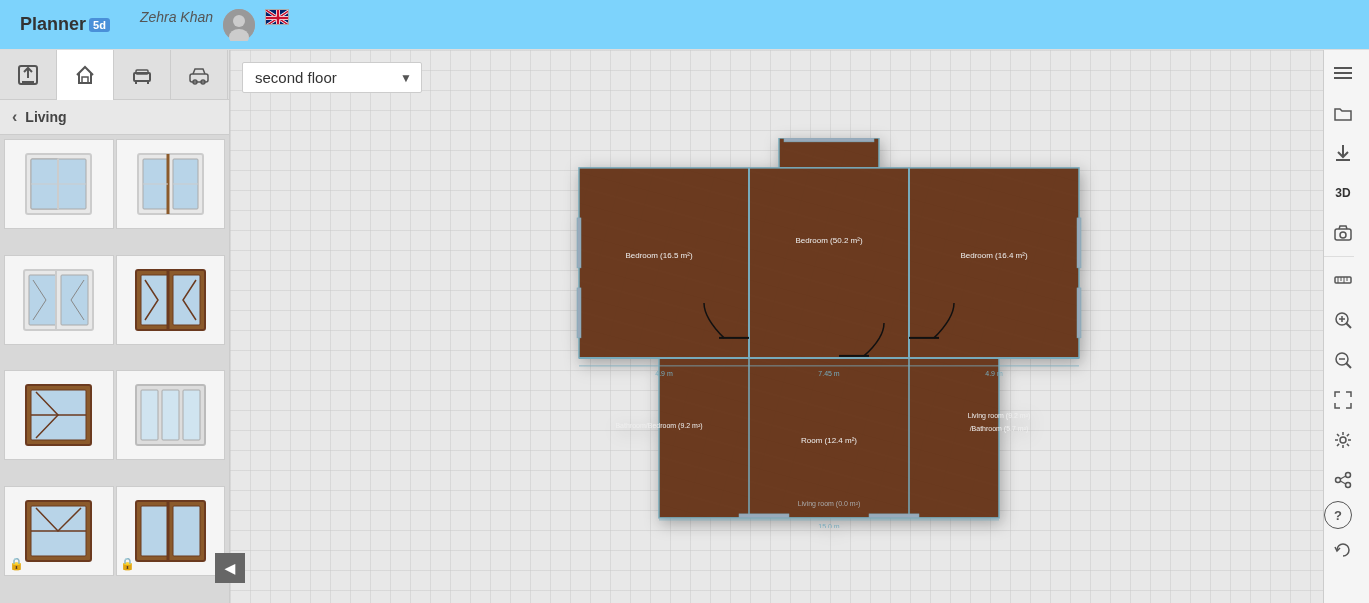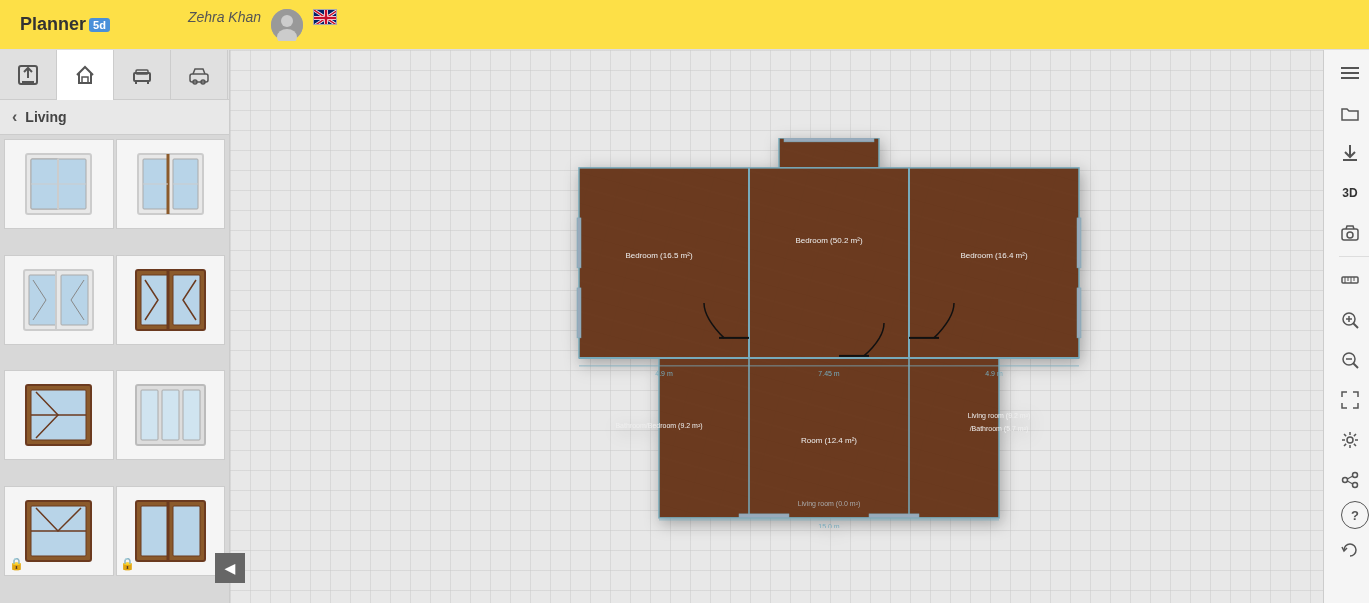--- a/index.html
+++ b/index.html
@@ -1,28 +1,27 @@
 <!DOCTYPE html>
 <html><head>
   <meta charset="utf-8">
   <style>
     * { margin: 0; padding: 0; box-sizing: border-box; }
     body { font-family: Arial, sans-serif; background: #f0f0f0; width: 1369px; height: 603px; overflow: hidden; }
 
     
     .top-nav {
       height: 50px;
-      background: #fde047;
+      background: #7dd3fc;
       display: flex;
       align-items: center;
       padding: 0 20px;
       border-bottom: 1px solid #ddd;
       position: relative;
       z-index: 10;
-      gap: 48px;
     }
     .logo {
       display: flex;
       align-items: center;
       margin-right: 30px;
     }
     .logo-text {
       font-size: 18px;
       font-weight: bold;
       color: #333;
@@ -201,21 +200,21 @@
       transform: translate(-40%, -48%);
     }
 
     
     .right-toolbar {
       width: 46px;
       background: #f5f5f5;
       border-left: 1px solid #ccc;
       display: flex;
       flex-direction: column;
-      align-items: flex-end;
+      align-items: flex-start;
       padding: 4px 0;
       gap: 2px;
       flex-shrink: 0;
     }
     .rt-btn {
       width: 38px;
       height: 38px;
       display: flex;
       align-items: center;
       justify-content: center;
@@ -416,20 +415,30 @@
           <rect x="8" y="10" width="27" height="50" rx="1" fill="#b8d4e8" stroke="#6b3a1f" stroke-width="1"></rect>
           <rect x="40" y="10" width="27" height="50" rx="1" fill="#b8d4e8" stroke="#6b3a1f" stroke-width="1"></rect>
           <line x1="35" y1="5" x2="35" y2="65" stroke="#6b3a1f" stroke-width="3"></line>
         </svg>
       </div>
     </div>
   </div>
 
   <div class="canvas-area">
 
+    <div class="floor-selector">
+      <div class="floor-select-wrapper">
+        <select class="floor-select">
+          <option>first floor</option>
+          <option selected="">second floor</option>
+          <option>third floor</option>
+        </select>
+        <span class="floor-select-arrow">▼</span>
+      </div>
+    </div>
 
     <div class="floor-plan-container">
       <svg class="floor-plan-svg" width="520" height="390" viewBox="0 0 520 390">
         <defs>
           <pattern id="wood" patternUnits="userSpaceOnUse" width="30" height="30" patternTransform="rotate(15)">
             <rect width="30" height="30" fill="#6B3A1F"></rect>
             <line x1="0" y1="0" x2="30" y2="0" stroke="#5a2e14" stroke-width="0.5" opacity="0.5"></line>
             <line x1="0" y1="15" x2="30" y2="15" stroke="#7a4a2a" stroke-width="0.3" opacity="0.4"></line>
             <line x1="0" y1="0" x2="0" y2="30" stroke="#5a2e14" stroke-width="0.3" opacity="0.3"></line>
           </pattern>

